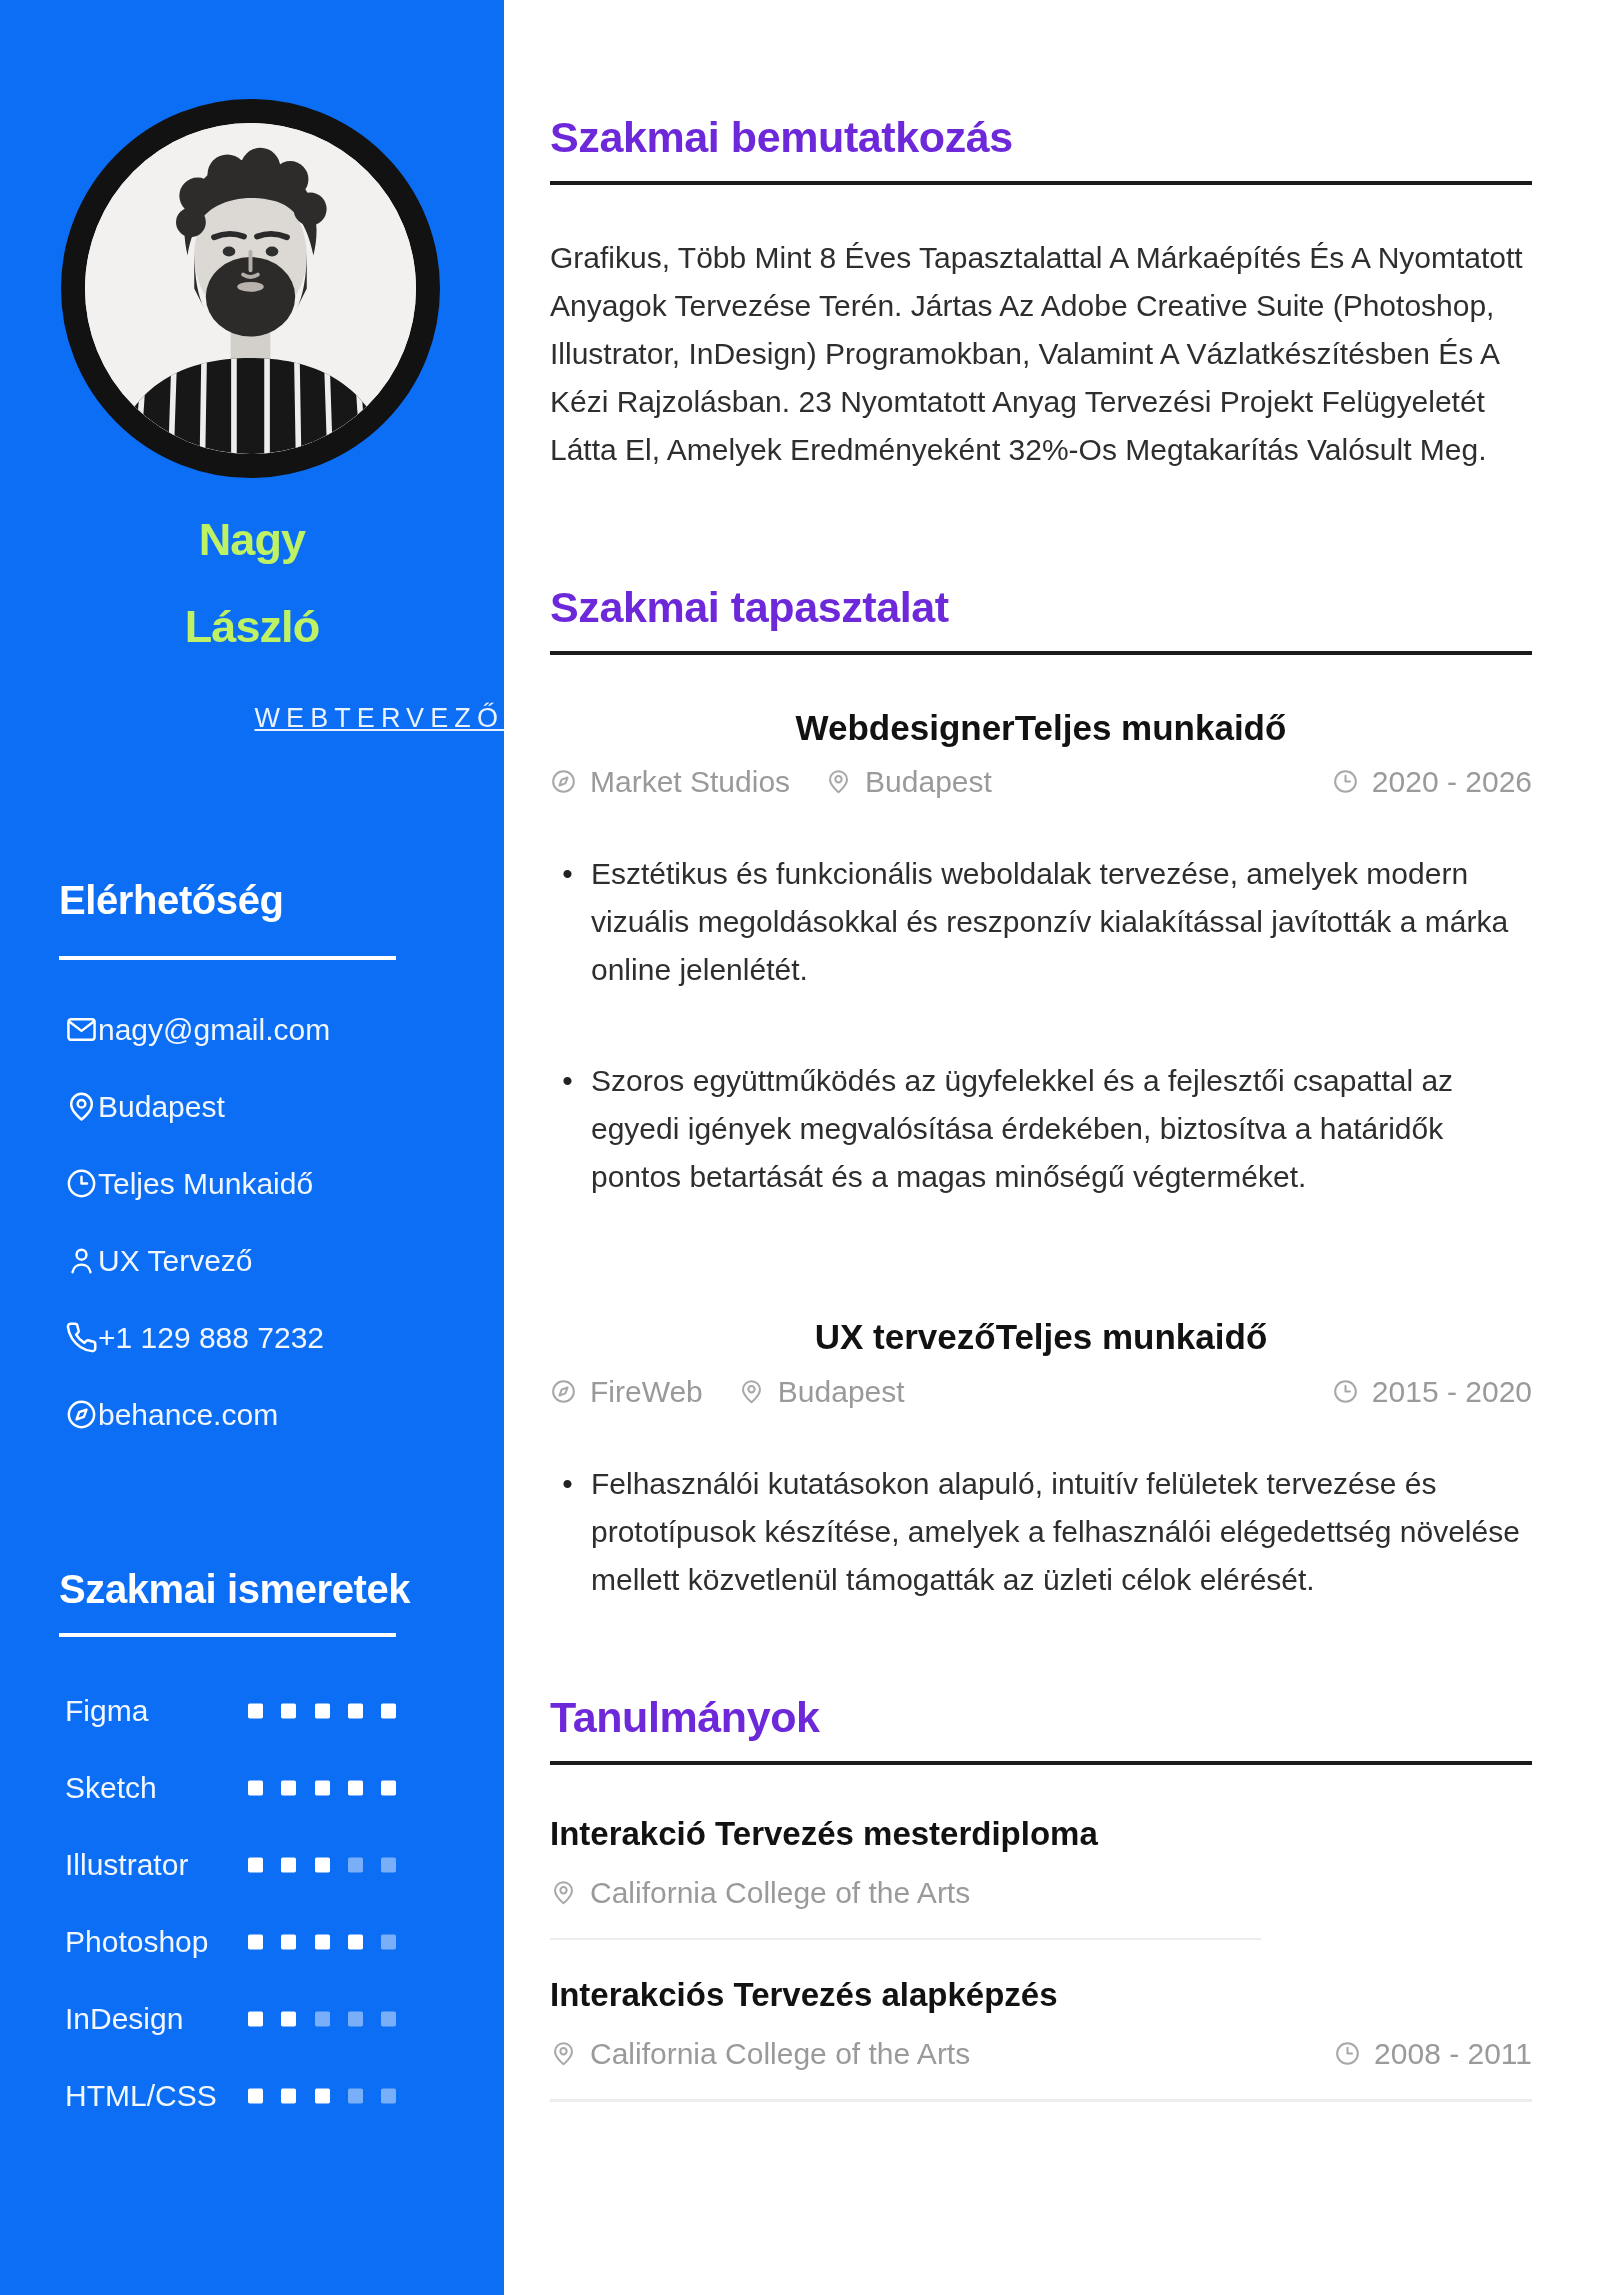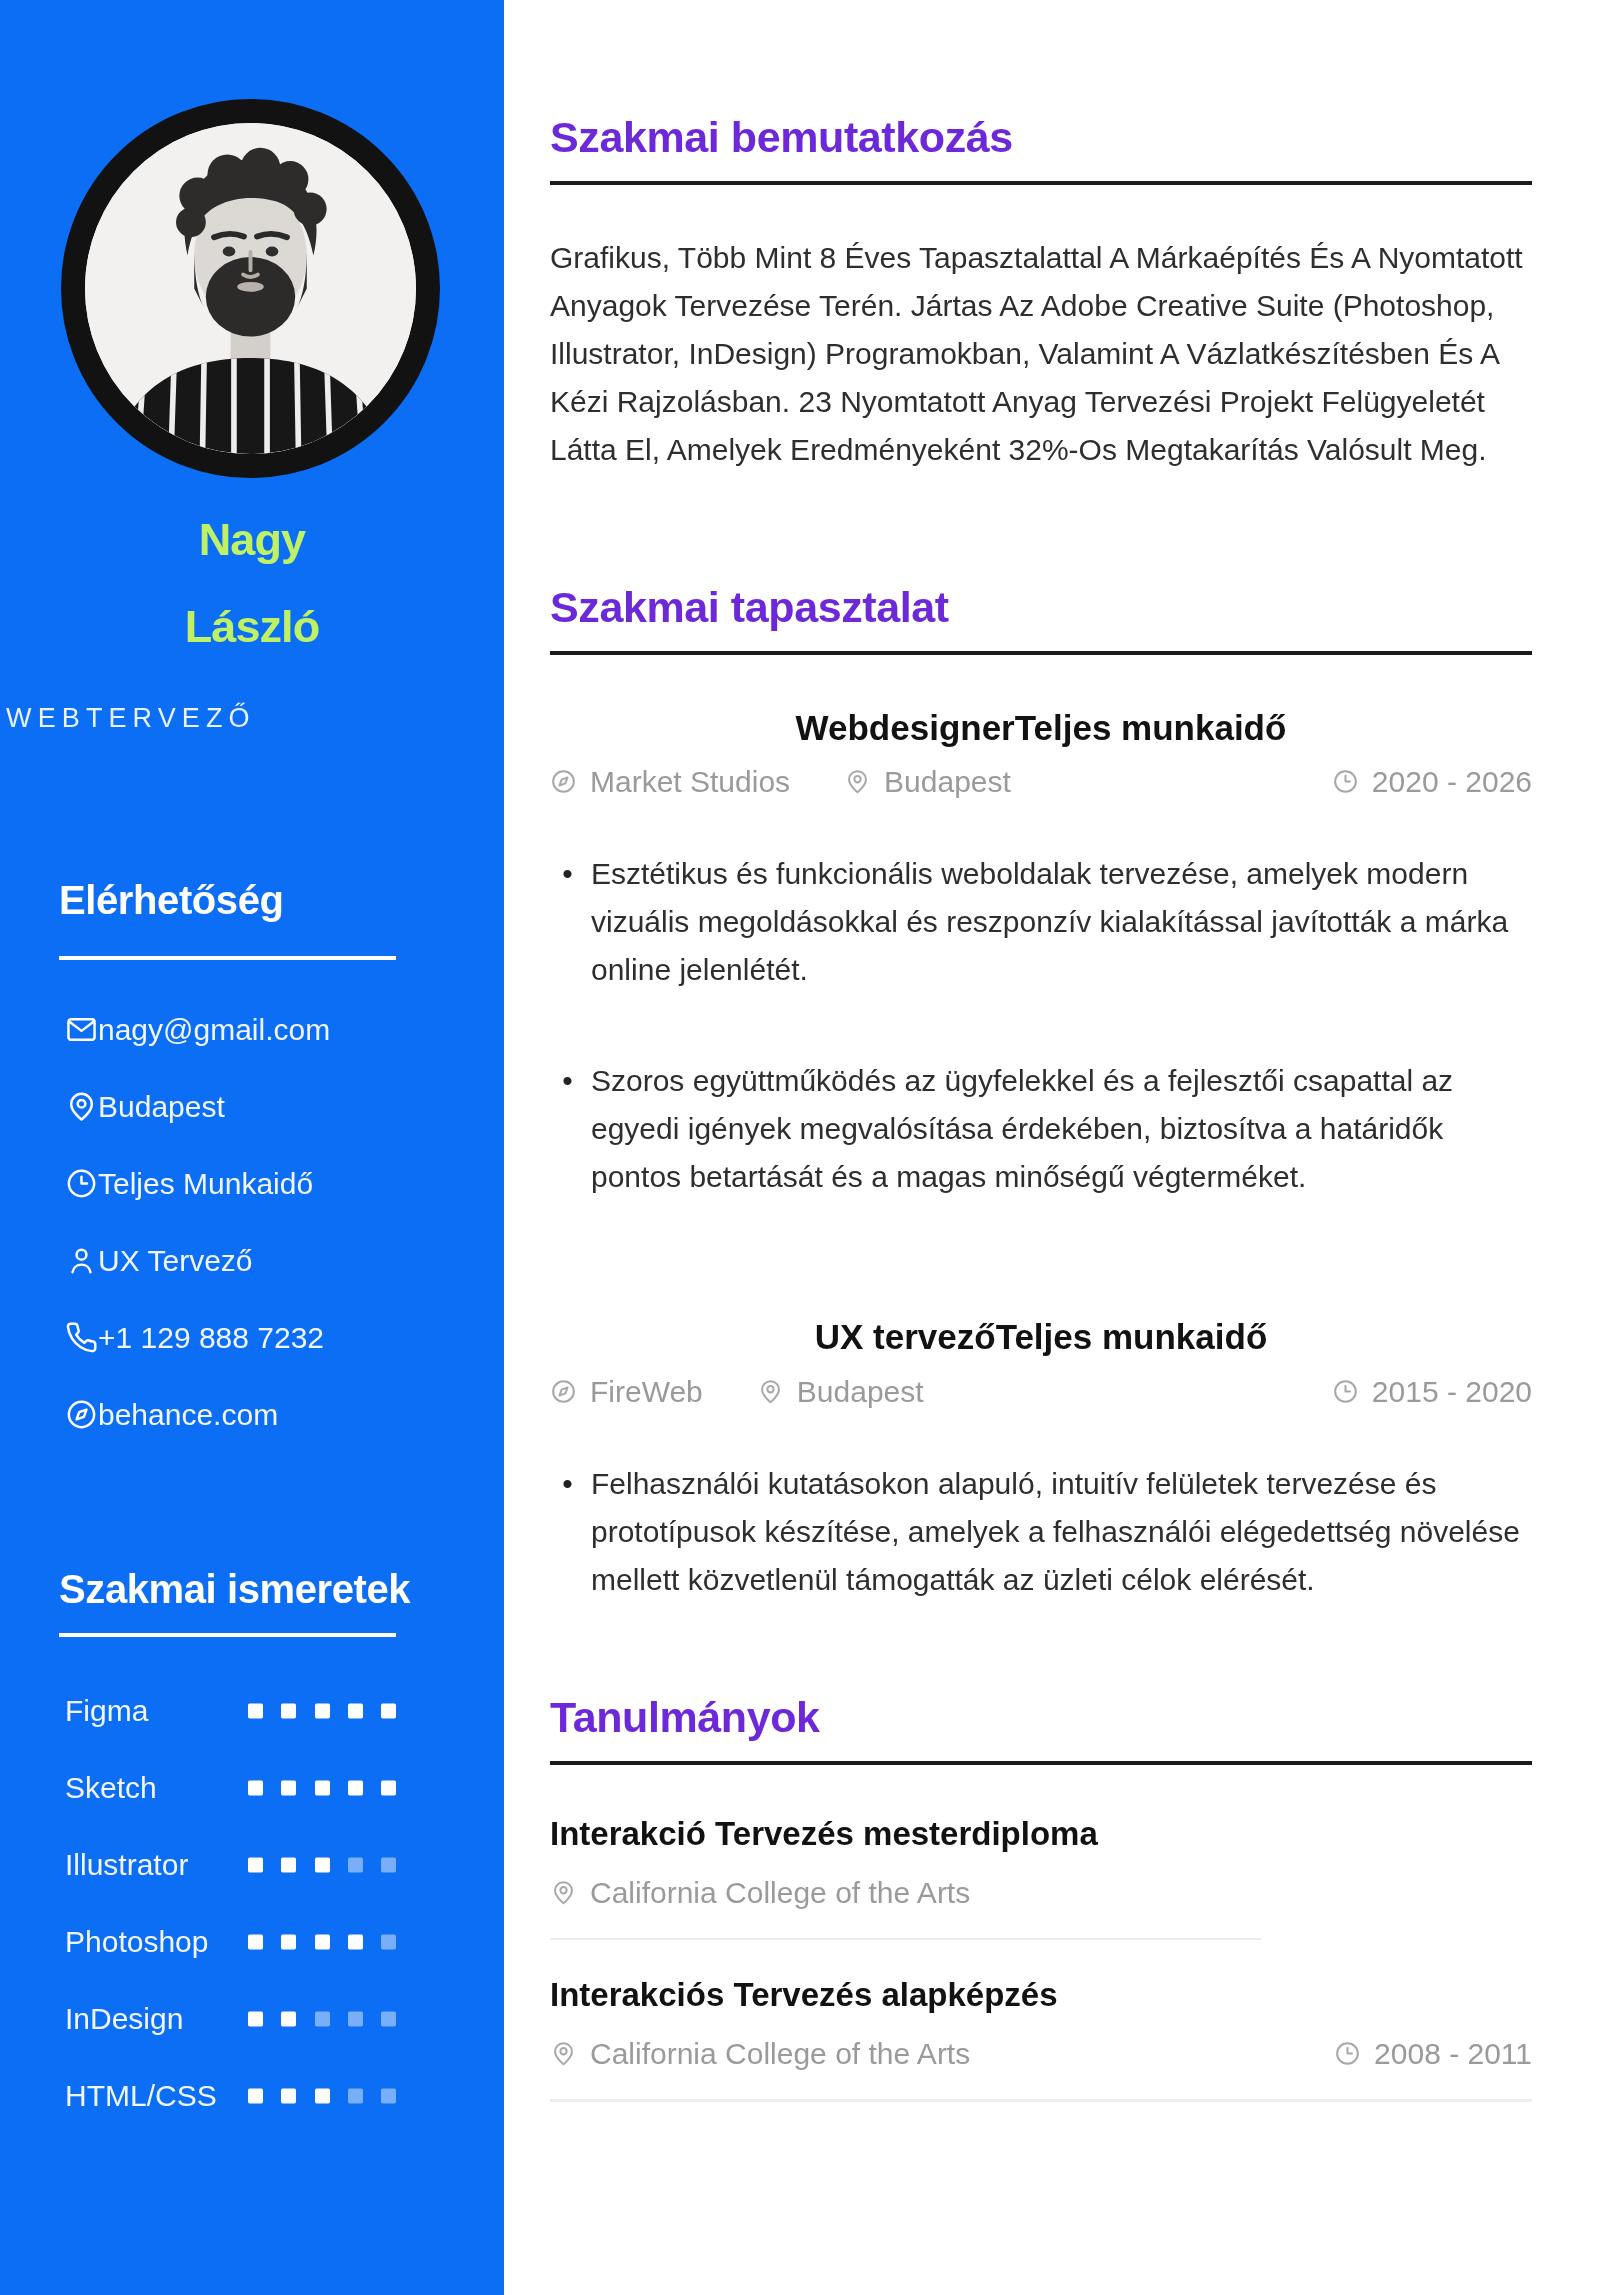--- a/index.html
+++ b/index.html
@@ -13,22 +13,22 @@
   body{font-family:"Liberation Sans","DejaVu Sans",sans-serif;}
   .page{position:relative;width:1622px;height:2295px;background:#ffffff;overflow:hidden;}
 
   
   .sidebar{position:absolute;left:0;top:0;width:504px;height:2295px;background:var(--accent);}
   .photo-ring{position:absolute;left:61px;top:99px;width:379px;height:379px;border-radius:50%;
               background:#f2f1ef;border:24.4px solid #121212;overflow:hidden;}
   .photo-ring svg{display:block;width:100%;height:100%;}
   .name{position:absolute;top:496px;left:0;width:504px;text-align:center;color:#bef264;
         font-size:45px;font-weight:700;line-height:87px;letter-spacing:-0.9px;}
-  .role{position:absolute;top:703px;left:0;width:504px;text-align:left;color:#e9f2ff;
-        font-size:27px;font-weight:400;letter-spacing:6.1px;text-indent:6.1px;}
+  .role{position:absolute;top:703px;left:0;width:504px;text-align:right;color:#e9f2ff;
+        font-size:27px;font-weight:400;letter-spacing:6.1px;text-indent:6.1px;text-decoration:underline;}
   .side-h{position:absolute;left:59px;color:#ffffff;font-size:40px;font-weight:700;letter-spacing:-0.4px;}
   .side-rule{position:absolute;left:59px;width:337px;height:3.5px;background:#ffffff;border:0;}
   .contact-list{position:absolute;top:1012px;left:0;width:504px;}
   .crow{display:flex;align-items:center;padding-left:65px;margin-bottom:42px;min-height:35px;position:relative;}
   .crow .ic{width:33px;height:33px;color:#ffffff;flex:0 0 auto;}
   .crow .ctext{color:#f2f7ff;font-size:30px;line-height:35px;}
   .skill-list{position:absolute;top:1693px;left:0;width:504px;}
   .srow{position:relative;padding-left:65px;margin-bottom:42px;height:35px;display:flex;align-items:center;}
   .srow .slabel{color:#f2f7ff;font-size:30px;line-height:35px;}
   .dots{position:absolute;left:248px;top:50%;transform:translateY(-50%);display:flex;gap:18.3px;}
@@ -42,21 +42,21 @@
   .rule{width:100%;height:3.5px;background:#1b1b1b;border:0;margin-top:19px;}
   #sec-about{top:113px;}
   #sec-experience{top:583px;}
   #sec-education{top:1693px;}
   .about-body{margin-top:49px;font-size:30px;line-height:48px;color:#2e2e2e;}
 
   .job{margin-top:52px;}
   .job-head{display:flex;justify-content:center;align-items:baseline;}
   .job-title,.job-type{color:#121212;font-size:35px;font-weight:700;line-height:42px;}
   .meta-row{display:flex;justify-content:space-between;align-items:center;margin-top:15.7px;}
-  .meta-left{display:flex;align-items:center;gap:54px;}
+  .meta-left{display:flex;align-items:center;gap:35px;}
   .meta-item{display:flex;align-items:center;gap:13px;}
   .meta-item .ic{width:27px;height:27px;color:#a8a8a8;flex:0 0 auto;}
   .meta-text{color:#9a9a9a;font-size:30px;line-height:35px;}
   .bullets{list-style:none;margin-top:51px;}
   .bullets li{position:relative;padding-left:41px;font-size:30px;line-height:48px;color:#2e2e2e;margin-bottom:63px;}
   .bullets li:last-child{margin-bottom:0;}
   .bullets li::before{content:"•";position:absolute;left:12.2px;top:0;color:#222222;font-size:30px;}
   .job+.job{margin-top:115px;}
 
   .edu{margin-top:49px;text-align:right;}

